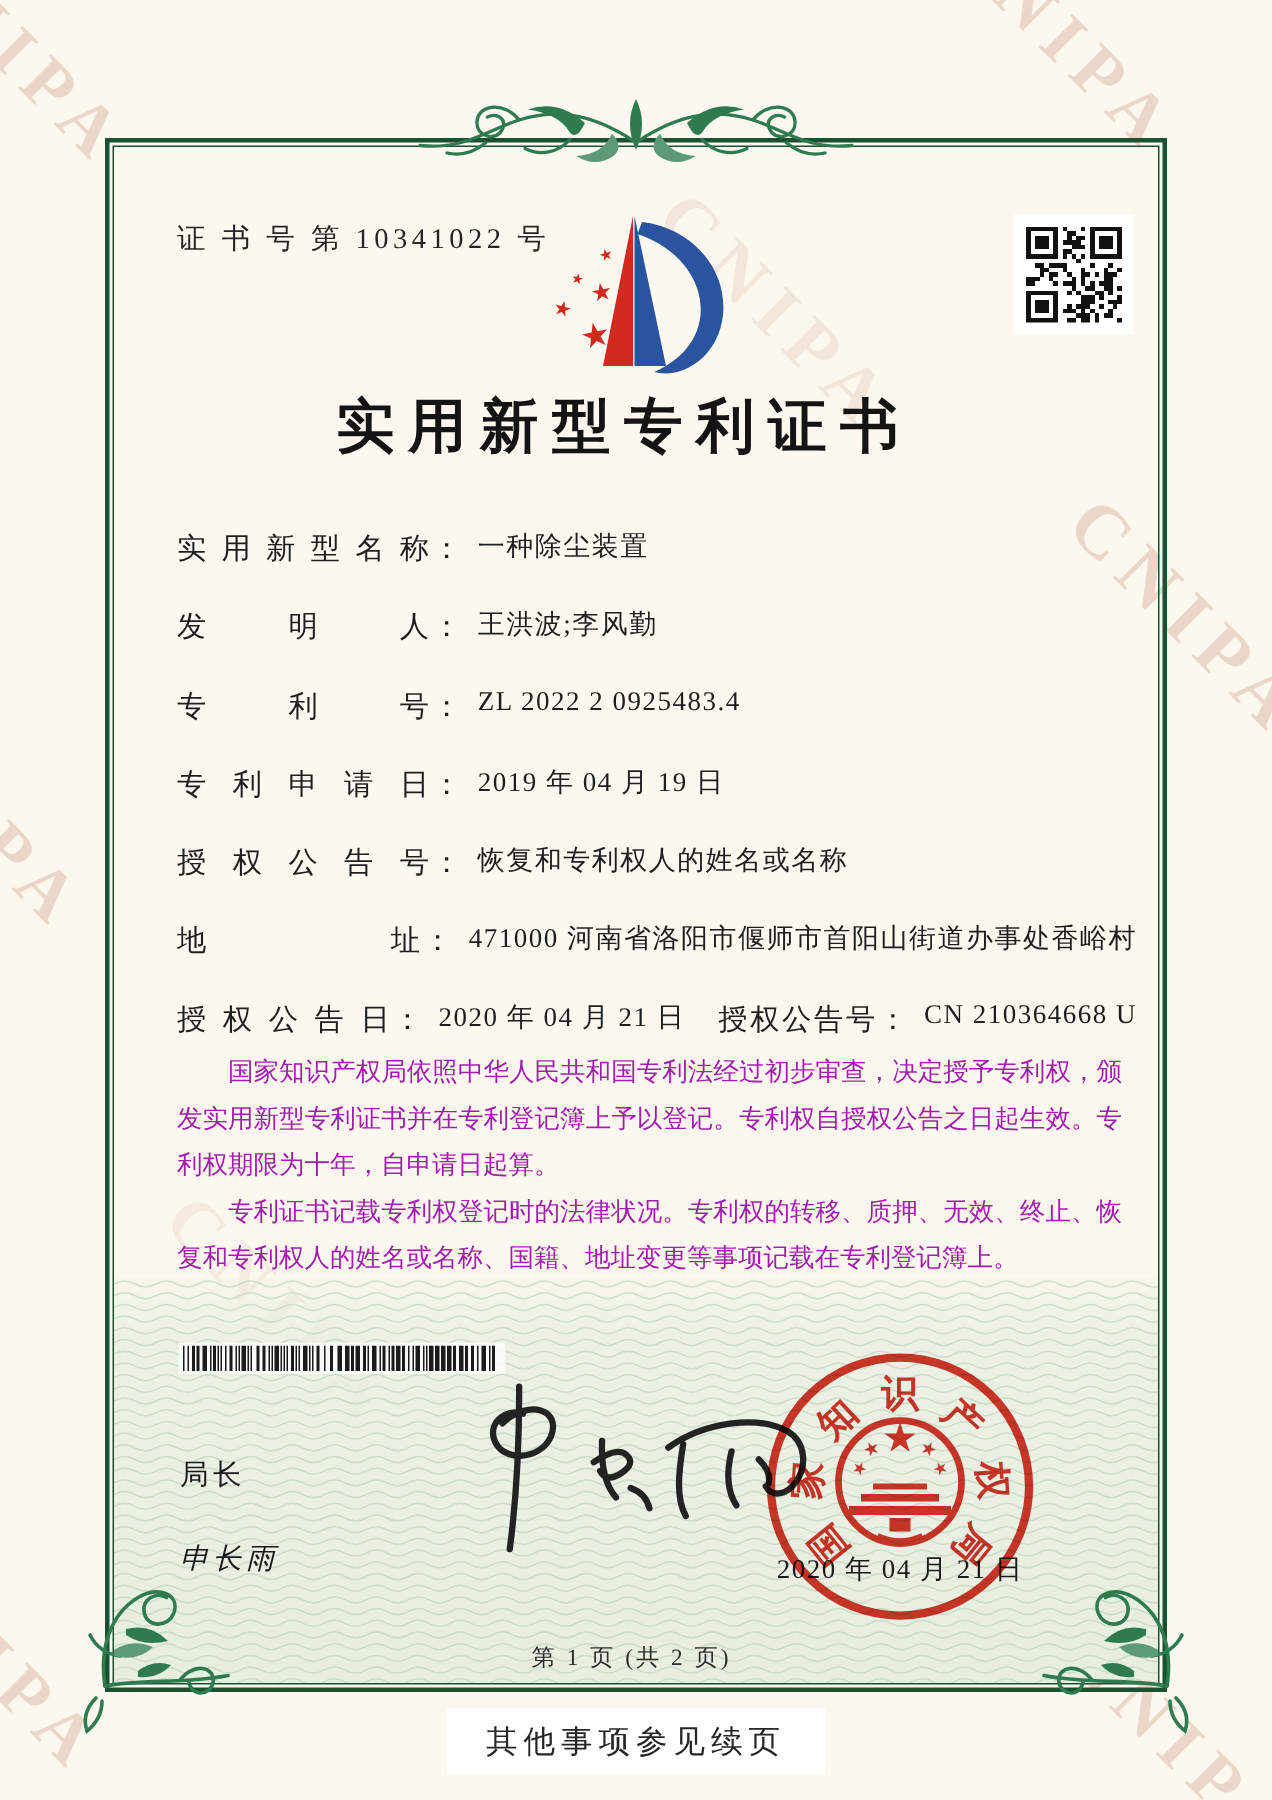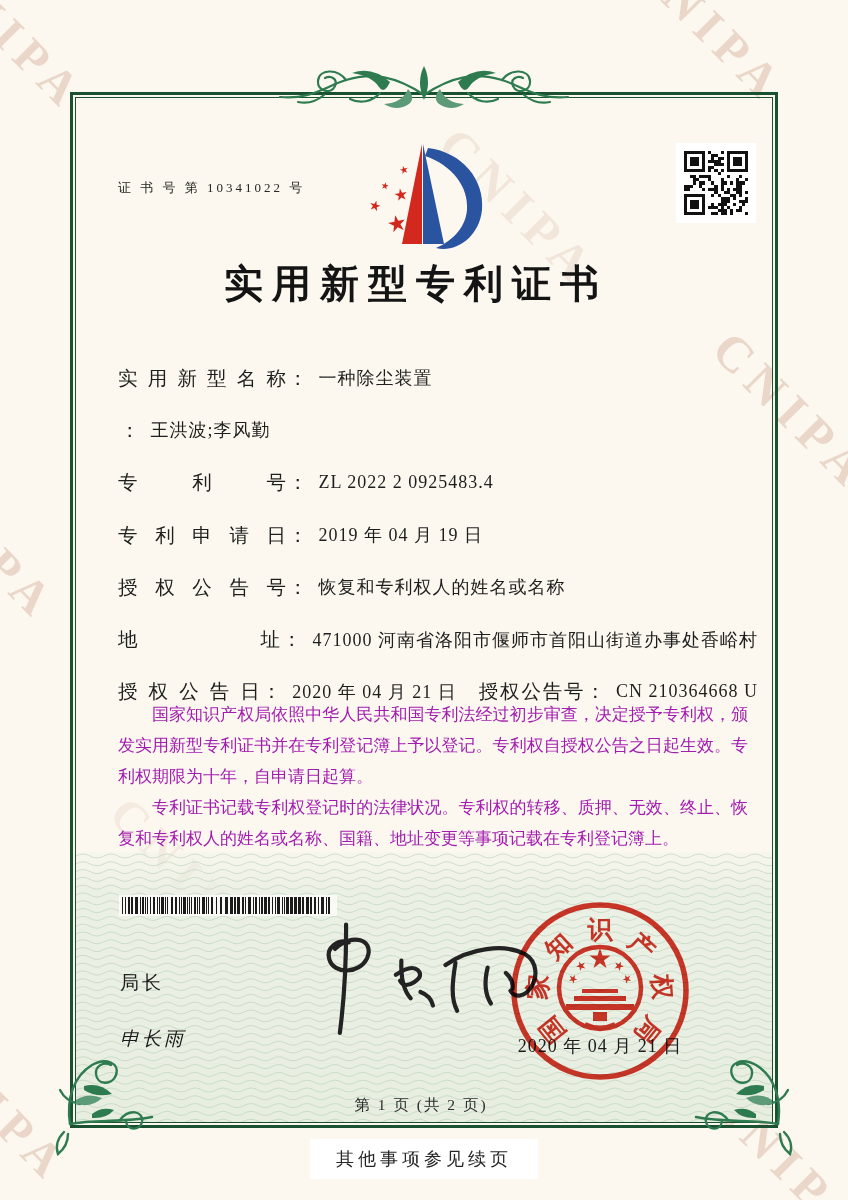--- a/index.html
+++ b/index.html
@@ -34,29 +34,29 @@
   .frame{position:absolute;left:70px;top:92px;width:702px;height:1030px;
     border:3px solid #1a5130;z-index:3;}
   .frame-inner{position:absolute;left:2px;top:2px;right:2px;bottom:2px;border:1px solid #1a5130;}
   
   .orn-top{position:absolute;left:262px;top:62px;width:324px;height:64px;z-index:4;}
   .orn-corner{position:absolute;top:1034px;width:124px;height:124px;z-index:4;}
   .orn-bl{left:34px;}
   .orn-br{left:690px;transform:scaleX(-1);}
   
   .cert-no{position:absolute;left:118px;top:146px;z-index:5;
-    font-size:13px;letter-spacing:3px;color:#262626;margin-top:33px;}
+    font-size:19px;letter-spacing:3px;color:#262626;}
   .logo{position:absolute;left:360px;top:140px;width:132px;height:116px;z-index:5;}
   .qr-box{position:absolute;left:676px;top:143px;width:80px;height:80px;background:#fff;
     display:flex;align-items:center;justify-content:center;z-index:5;}
   .qr-box svg{shape-rendering:crispEdges;}
   .title{position:absolute;left:0;right:16px;top:257px;text-align:center;z-index:5;
     font-size:39px;font-weight:bold;letter-spacing:9px;color:#141414;}
   .fields{position:absolute;left:118px;top:352px;width:640px;z-index:5;}
-  .field-row{display:flex;align-items:center;height:52.3px;font-size:18px;color:#1e1e1e;}
+  .field-row{display:flex;align-items:flex-start;height:52.3px;font-size:18px;color:#1e1e1e;}
   .flabel{display:inline-block;width:168px;font-size:19.5px;
     text-align:justify;text-align-last:justify;letter-spacing:0;}
   .fcolon{font-size:19.5px;margin-left:2px;}
   .fvalue{margin-left:11px;letter-spacing:1px;white-space:nowrap;}
   .flabel2{display:inline-block;width:124px;margin-left:22px;font-size:19.5px;
     text-align:justify;text-align-last:justify;}
   .body-text{position:absolute;left:118px;top:699px;width:630px;z-index:5;
     font-size:17px;line-height:31px;color:#a21caf;text-align:justify;}
   .body-text p{margin:0;text-indent:2em;}
   .barcode{position:absolute;left:119px;top:895px;padding:2px 3px;background:rgba(252,252,248,.85);z-index:5;}
@@ -71,21 +71,21 @@
     font-size:18px;letter-spacing:1px;color:#1c1c1c;white-space:nowrap;}
   .seal{position:absolute;left:505px;top:896px;width:190px;height:190px;z-index:6;
     mix-blend-mode:multiply;opacity:.93;}
   .seal svg{position:absolute;left:0;top:0;}
   .seal-ring{position:absolute;left:0;top:0;width:190px;height:190px;}
   .seal-ring span{position:absolute;font-size:25px;font-weight:bold;color:#d5281b;
     font-family:"Liberation Serif","DejaVu Serif",serif;}
   .page-footer{position:absolute;left:70px;top:1095px;width:702px;text-align:center;z-index:5;
     font-size:15.5px;letter-spacing:2px;color:#2b2b2b;}
   .cont-note{position:absolute;left:50%;top:1139px;transform:translateX(-50%);z-index:5;
-    background:#ffffff;padding:8px 26px;font-size:18px;letter-spacing:4px;color:#262626;white-space:nowrap;}
+    background:#ffffff;padding:8px 26px;font-size:21px;letter-spacing:4px;color:#262626;white-space:nowrap;}
 </style>
 </head>
 <body>
 
 <div class="page">
 
   <span class="wm wm-1">CNIPA</span>
   <span class="wm wm-2">CNIPA</span>
   <span class="wm wm-3">CNIPA</span>
   <span class="wm wm-4">CNIPA</span>
@@ -328,20 +328,21 @@
 
   <div class="title">实用新型专利证书</div>
 
   <div class="fields">
     <div class="field-row">
       <span class="flabel">实用新型名称</span>
         <span class="fcolon">：</span>
       <span class="fvalue">一种除尘装置</span>
     </div>
     <div class="field-row">
+      <span class="flabel">发明人</span>
         <span class="fcolon">：</span>
       <span class="fvalue">王洪波;李风勤</span>
     </div>
     <div class="field-row">
       <span class="flabel">专利号</span>
         <span class="fcolon">：</span>
       <span class="fvalue">ZL 2022 2 0925483.4</span>
     </div>
     <div class="field-row">
       <span class="flabel">专利申请日</span>

